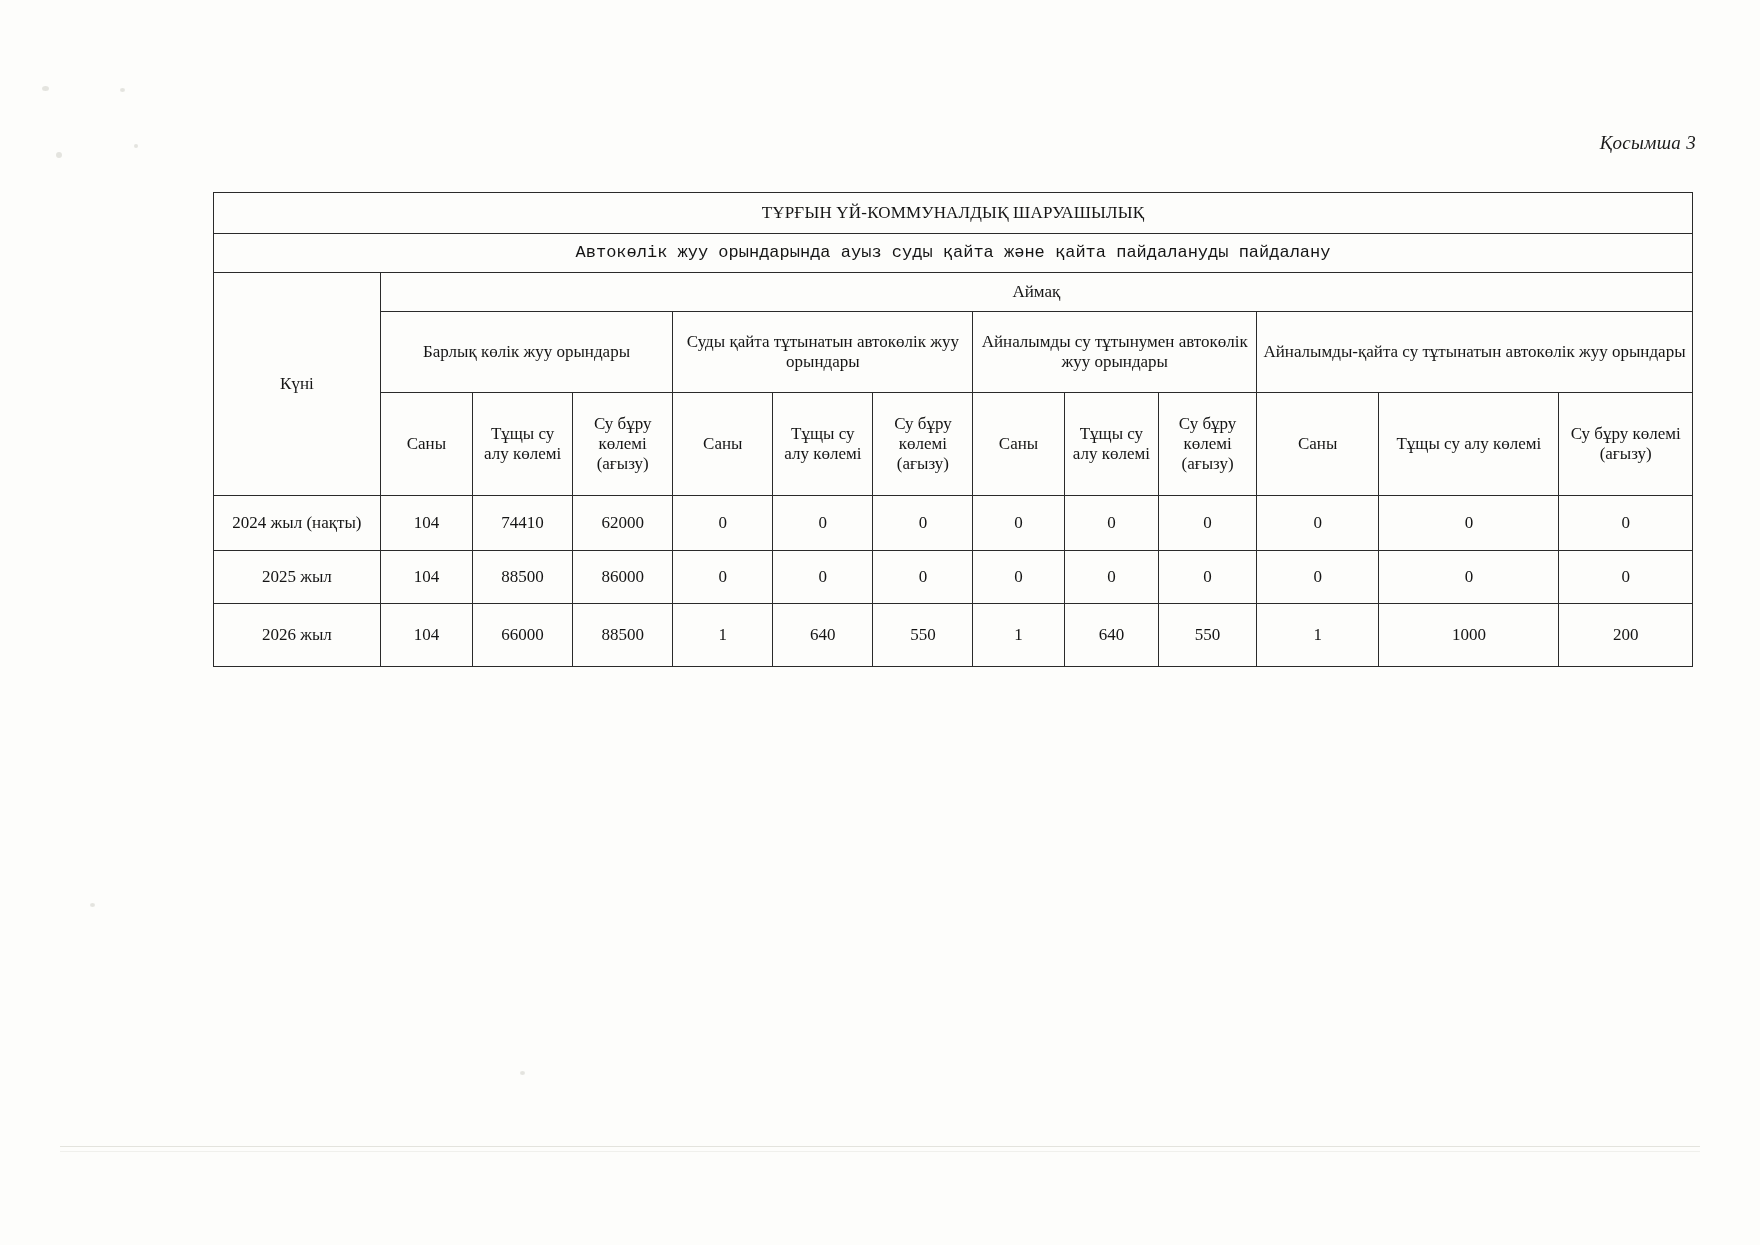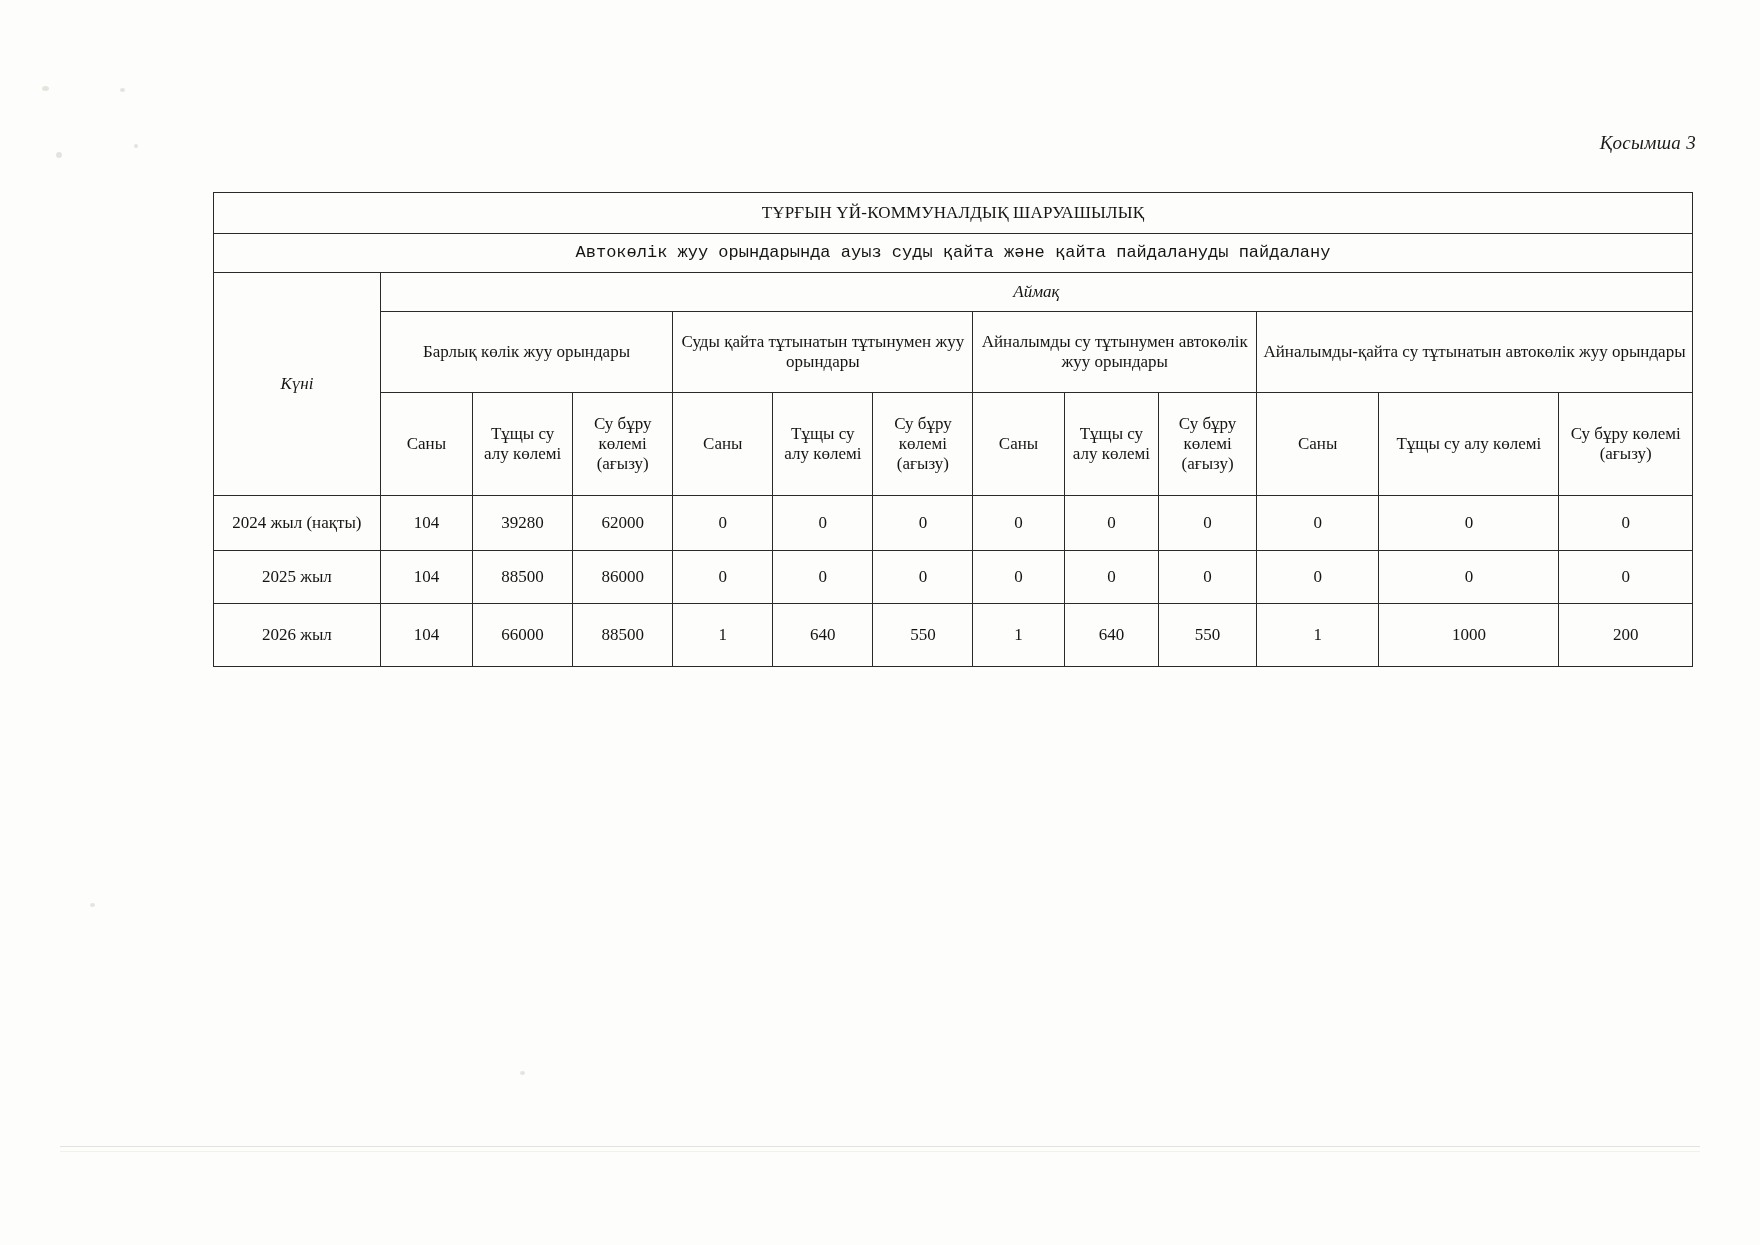--- a/index.html
+++ b/index.html
@@ -104,21 +104,21 @@
     font-weight: bold;
     padding: 10px 6px;
     line-height: 1.25;
   }
   .num {
     font-size: 18px;
   }
 
   .r1 td { height: 34px; }
   .r2 td { height: 32px; font-family: Liberation Mono, monospace; }
-  .r3 td { height: 32px; font-style: italic; }
+  .r3 td { height: 32px; }
   .r-group td { height: 74px; }
   .r-sub td { height: 96px; }
   .r-data td { height: 48px; }
   .r-data2 td { height: 46px; }
   .r-data3 td { height: 56px; }
 
   .vt-top { vertical-align: top; }
   .vt-bottom { vertical-align: bottom; }
 </style>
 </head>
@@ -164,21 +164,21 @@
         <td class="subtitle-cell" colspan="13">Автокөлік жуу орындарында ауыз суды қайта және қайта пайдалануды пайдалану</td>
       </tr>
 
       <tr class="r3">
         <td rowspan="3" class="date-head">Күні</td>
         <td class="region-cell" colspan="12">Аймақ</td>
       </tr>
 
       <tr class="r-group">
         <td class="group-cell" colspan="3">Барлық көлік жуу орындары</td>
-        <td class="group-cell" colspan="3">Суды қайта тұтынатын тұтынумен жуу орындары</td>
+        <td class="group-cell" colspan="3">Суды қайта тұтынатын автокөлік жуу орындары</td>
         <td class="group-cell" colspan="3">Айналымды су тұтынумен автокөлік жуу орындары</td>
         <td class="group-cell" colspan="3">Айналымды-қайта су тұтынатын автокөлік жуу орындары</td>
       </tr>
 
       <tr class="r-sub">
         <td class="sub-head vt-top">Саны</td>
         <td class="sub-head vt-top">Тұщы су алу көлемі</td>
         <td class="sub-head vt-top">Су бұру көлемі (ағызу)</td>
         <td class="sub-head vt-top">Саны</td>
         <td class="sub-head vt-top">Тұщы су алу көлемі</td>
@@ -187,21 +187,21 @@
         <td class="sub-head vt-top">Тұщы су алу көлемі</td>
         <td class="sub-head vt-top">Су бұру көлемі (ағызу)</td>
         <td class="sub-head vt-top">Саны</td>
         <td class="sub-head vt-top">Тұщы су алу көлемі</td>
         <td class="sub-head vt-top">Су бұру көлемі (ағызу)</td>
       </tr>
 
       <tr class="r-data">
         <td class="row-label">2024 жыл (нақты)</td>
         <td class="num">104</td>
-        <td class="num">39280</td>
+        <td class="num">74410</td>
         <td class="num">62000</td>
         <td class="num">0</td>
         <td class="num">0</td>
         <td class="num">0</td>
         <td class="num">0</td>
         <td class="num">0</td>
         <td class="num">0</td>
         <td class="num">0</td>
         <td class="num">0</td>
         <td class="num">0</td>

